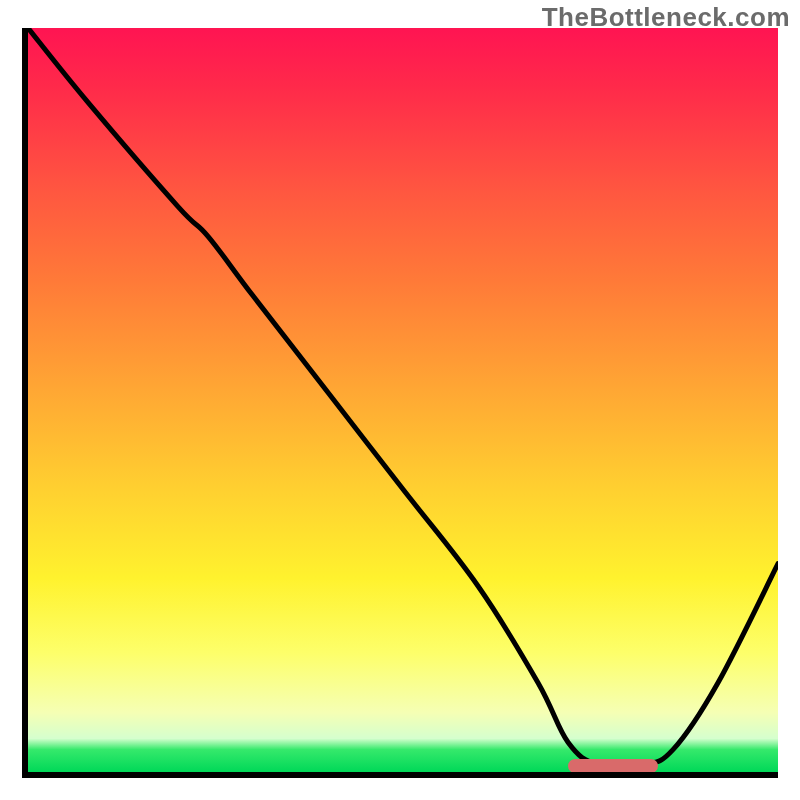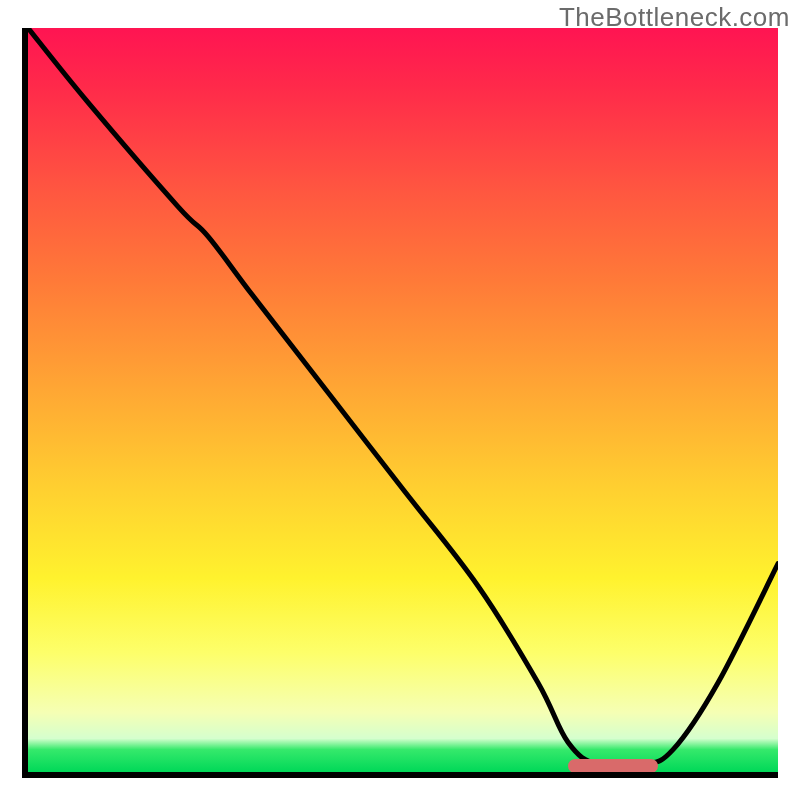--- a/index.html
+++ b/index.html
@@ -14,21 +14,21 @@
   .stage {
     position: relative;
     width: 800px;
     height: 800px;
   }
   .watermark {
     position: absolute;
     top: 2px;
     right: 10px;
     font-size: 26px;
-    font-weight: 400;
+    font-weight: 700;
     color: #6b6b6b;
     letter-spacing: 0.5px;
     z-index: 10;
   }
   .plot-frame {
     position: absolute;
     left: 22px;
     top: 28px;
     width: 756px;
     height: 750px;

